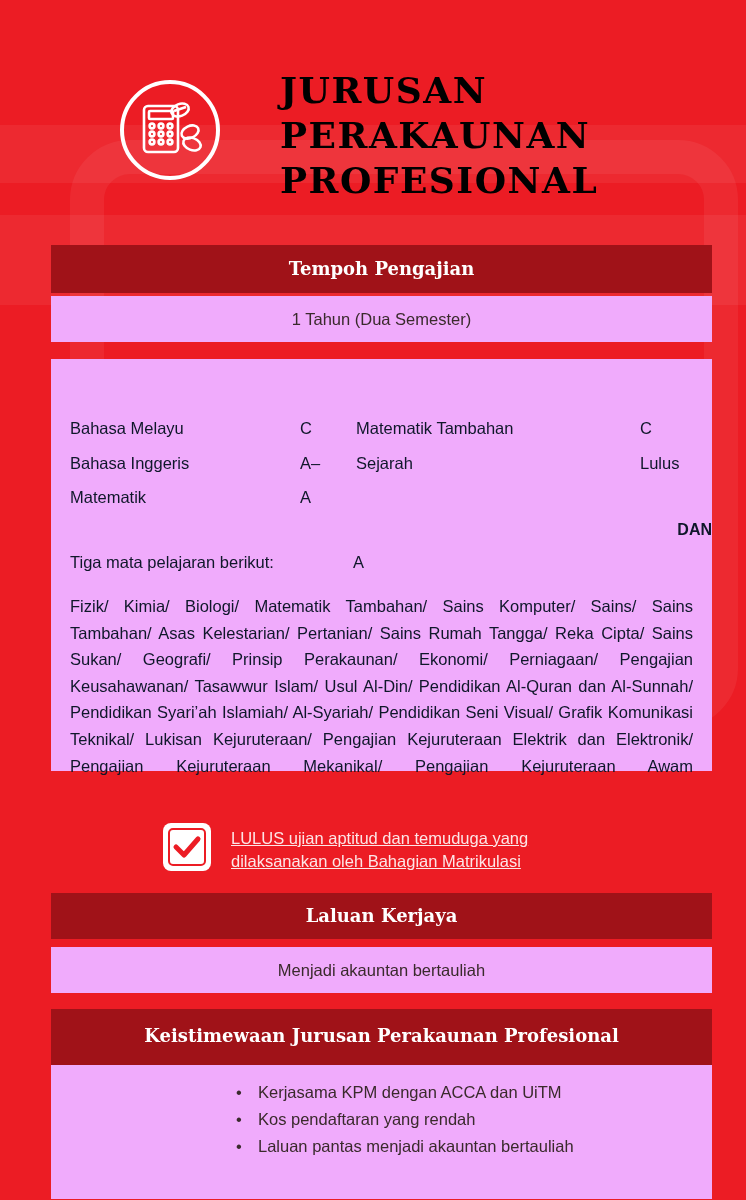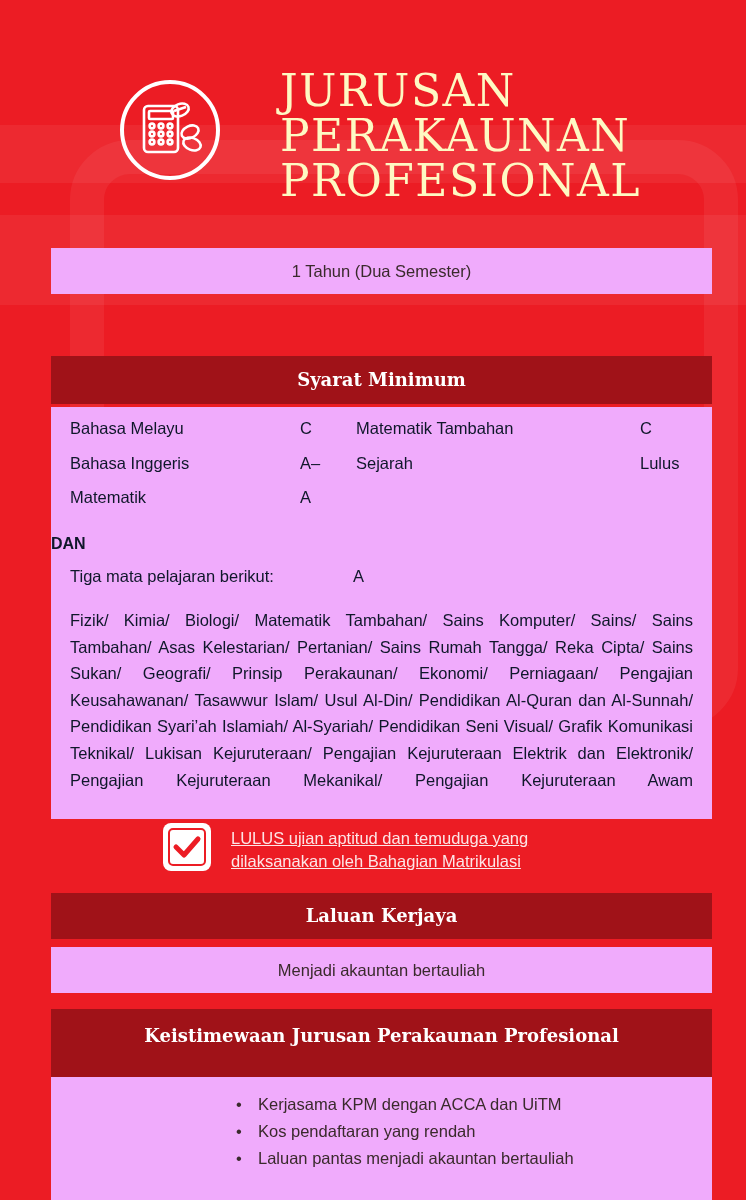--- a/index.html
+++ b/index.html
@@ -14,36 +14,36 @@
   .bg-deco .ring { position:absolute; border:34px solid rgba(255,255,255,0.06); border-radius:60px; }
 
   .header { position:absolute; left:120px; top:68px; width:560px; height:140px; }
   .logo-circle {
     position:absolute; left:0; top:12px; width:100px; height:100px;
     border:4px solid #fff; border-radius:50%; box-sizing:border-box;
   }
   .logo-circle svg { position:absolute; left:14px; top:14px; }
   .title {
     position:absolute; left:160px; top:0;
-    color:#fef9c3; font-family:"DejaVu Serif", serif; font-weight:normal;
-    font-size:44px; line-height:45px; letter-spacing:1.5px;
+    color:#000000; font-family:"DejaVu Serif", serif; font-weight:bold;
+    font-size:36px; line-height:45px; letter-spacing:1.5px;
   }
   .title div { white-space:nowrap; }
 
   .section { position:absolute; left:51px; width:661px; }
   .sec-head {
     background:#a01218; color:#fff; text-align:center;
     font-family:"DejaVu Serif", serif; font-weight:bold; font-size:18px;
     height:48px; line-height:48px;
   }
   .sec-body {
     background:#f0abfc; color:#3a2a2c; font-size:16.5px;
   }
   .center-body { text-align:center; height:46px; line-height:46px; }
-  .dan { text-align:left; font-weight:bold; font-size:16px; margin-top:18px; }
+  .dan { text-align:right; font-weight:bold; font-size:16px; margin-top:4px; }
   .tiga { position:relative; height:34px; margin-top:14px; }
   .tiga span { position:absolute; top:0; }
   .subjects {
     padding:6px 19px 12px 19px; text-align:justify; text-align-last:justify;
     line-height:26.6px; font-size:16.5px;
   }
 
   .note { position:absolute; left:165px; top:825px; height:50px; }
   .check-box {
     position:absolute; left:0; top:0; width:44px; height:44px;
@@ -89,25 +89,25 @@
     </svg>
   </div>
   <div class="title">
     <div>JURUSAN</div>
     <div>PERAKAUNAN</div>
     <div>PROFESIONAL</div>
   </div>
 </div>
 
 <div class="section" style="top:245px;">
+  <div class="sec-head">Tempoh Pengajian</div>
   <div class="sec-body center-body" style="margin-top:3px;">1 Tahun (Dua Semester)</div>
 </div>
 
 <div class="section" style="top:356px;">
-  <div class="sec-head">Syarat Minimum</div>
   <div class="sec-body" style="margin-top:3px;height:412px;">
     
   </div>
 </div>
 
 <div style="position:absolute;left:51px;top:407px;width:661px;color:#0f172a;font-size:16.5px;">
   <div style="position:relative;height:110px;">
     <span style="position:absolute;left:19px;top:12px;">Bahasa Melayu</span>
     <span style="position:absolute;left:249px;top:12px;">C</span>
     <span style="position:absolute;left:19px;top:47px;">Bahasa Inggeris</span>
@@ -139,21 +139,21 @@
     <div>dilaksanakan oleh Bahagian Matrikulasi</div>
   </div>
 </div>
 
 <div class="section" style="top:893px;border-radius:10px;">
   <div class="sec-head" style="height:46px;line-height:46px;">Laluan Kerjaya</div>
   <div class="sec-body center-body" style="margin-top:8px;">Menjadi akauntan bertauliah</div>
 </div>
 
 <div class="section" style="top:1009px;">
-  <div class="sec-head" style="height:68px;line-height:54px;text-align:center;">Keistimewaan Jurusan Perakaunan Profesional</div>
+  <div class="sec-head" style="height:56px;line-height:54px;text-align:center;">Keistimewaan Jurusan Perakaunan Profesional</div>
   <div class="sec-body" style="height:134px;">
     <ul class="bullets">
       <li>Kerjasama KPM dengan ACCA dan UiTM</li>
       <li>Kos pendaftaran yang rendah</li>
       <li>Laluan pantas menjadi akauntan bertauliah</li>
     </ul>
   </div>
 </div>
 
 <style>

